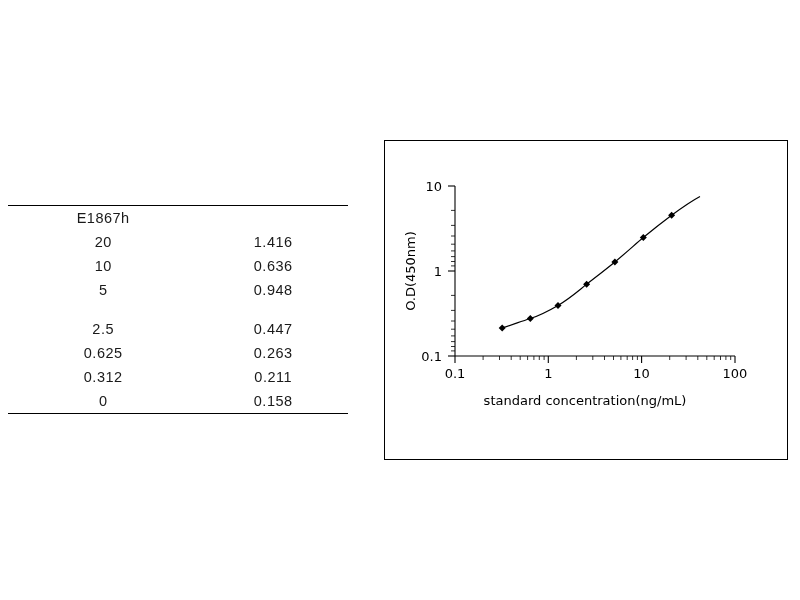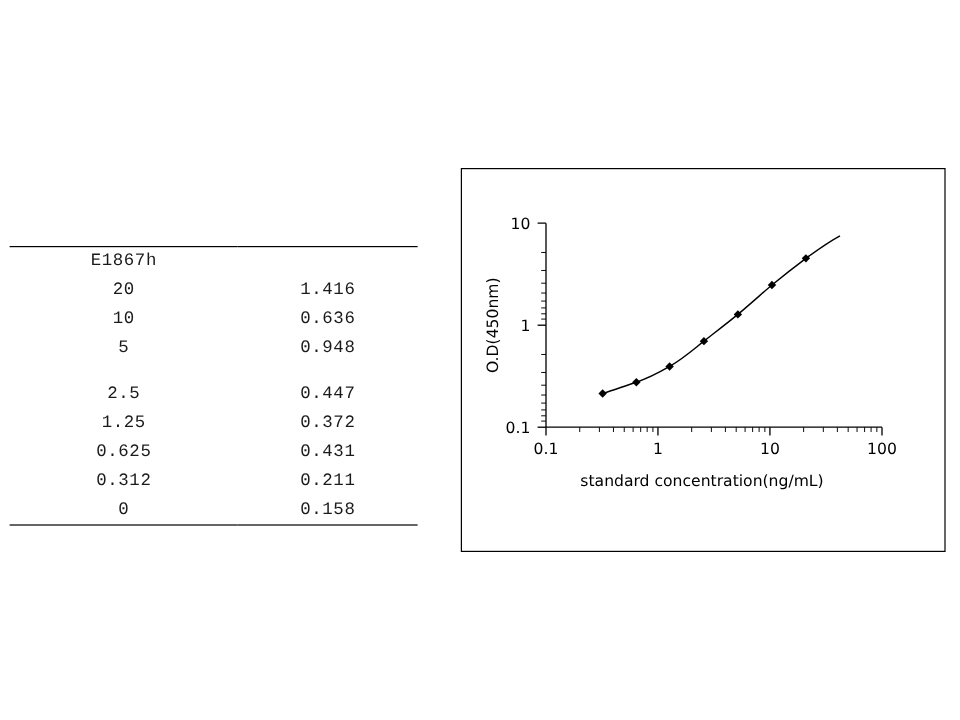--- a/index.html
+++ b/index.html
@@ -19,21 +19,21 @@
   
   #std-table {
     position: absolute;
     left: 8px;
     top: 205px;
     width: 340px;
   }
   #std-table table {
     border-collapse: collapse;
     width: 100%;
-    font-family: Liberation Mono, monospace;
+    font-family: Liberation Sans, sans-serif;
     font-size: 14.5px;
   }
   #std-table td {
     padding: 3px 0 3px 0;
     text-align: center;
     line-height: 1.25;
     letter-spacing: 0.5px;
   }
   #std-table .rule-top td {
     border-top: 1.4px solid #000;
@@ -105,26 +105,22 @@
       </tr>
       <tr class="spacer-row">
         <td></td>
         <td></td>
       </tr>
       <tr>
         <td>2.5</td>
         <td>0.447</td>
       </tr>
       <tr>
-        <td>1.25</td>
-        <td>0.372</td>
-      </tr>
-      <tr>
         <td>0.625</td>
-        <td>0.431</td>
+        <td>0.263</td>
       </tr>
       <tr>
         <td>0.312</td>
         <td>0.211</td>
       </tr>
       <tr class="rule-bottom">
         <td>0</td>
         <td>0.158</td>
       </tr>
     </tbody>

